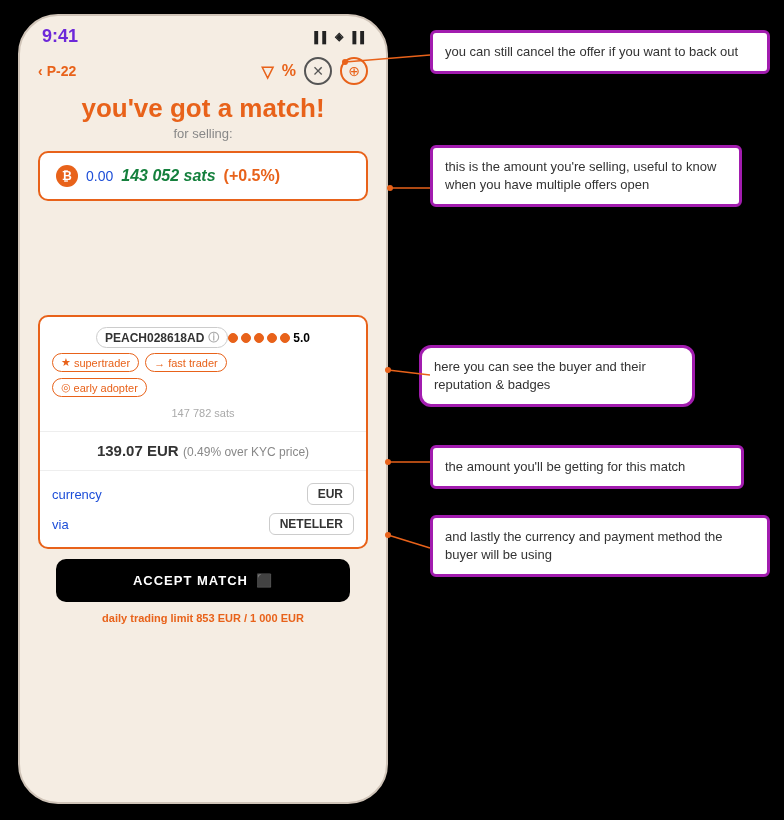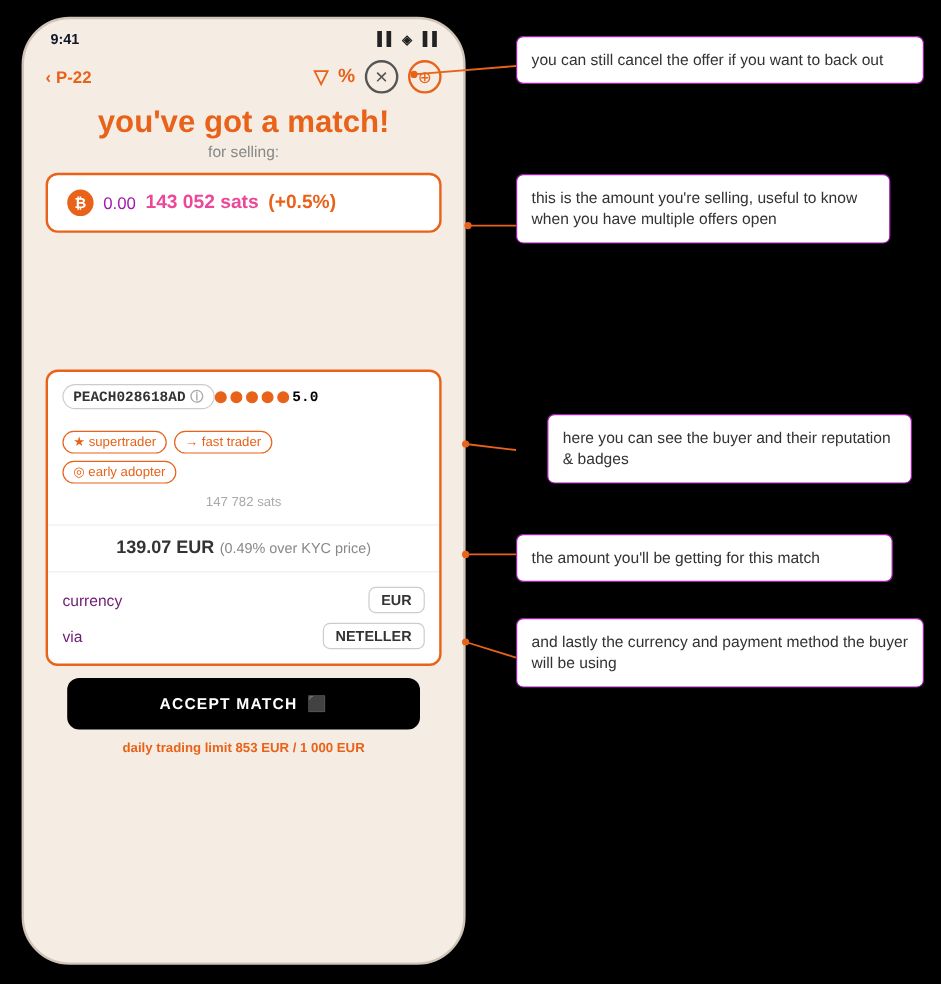--- a/index.html
+++ b/index.html
@@ -28,21 +28,21 @@
 
     
     .status-bar {
       display: flex;
       justify-content: space-between;
       align-items: center;
       padding: 10px 22px 4px;
       font-size: 12px;
       font-weight: 600;
     }
-    .status-time { font-size: 12px; font-weight: 700; color: #0f172a; }
+    .status-time { font-size: 18px; font-weight: 700; color: #6d28d9; }
     .status-icons { display: flex; gap: 5px; align-items: center; color: #222; font-size: 11px; }
 
     
     .top-nav {
       display: flex;
       align-items: center;
       justify-content: space-between;
       padding: 6px 18px 8px;
     }
     .back-btn {
@@ -102,25 +102,26 @@
     }
     .btc-icon {
       width: 22px; height: 22px;
       background: #e8621a;
       border-radius: 50%;
       display: flex; align-items: center; justify-content: center;
       color: #fff; font-size: 12px; font-weight: 700;
     }
     .amount-text {
       font-size: 14px;
-      color: #a21caf;
+      color: #1d4ed8;
     }
     .amount-sats {
       font-weight: 700;
-      color: #ec4899;
+      color: #15803d;
+      font-style: italic;
     }
     .amount-plus {
       color: #e8621a;
       font-weight: 600;
     }
 
     
     .spacer { height: 100px; }
 
     
@@ -131,24 +132,23 @@
       overflow: hidden;
       margin-bottom: 0;
     }
 
     
     .buyer-section {
       padding: 10px 12px 8px;
     }
     .buyer-top {
       display: flex;
-      justify-content: flex-start;
-      align-items: center;
-      margin-bottom: 18px;
-      font-family: Liberation Mono, monospace;
+      justify-content: center;
+      align-items: center;
+      margin-bottom: 5px;
     }
     .buyer-id {
       display: flex; align-items: center; gap: 4px;
       font-size: 12px; font-weight: 600; color: #333;
       border: 1.5px solid #ccc;
       border-radius: 12px;
       padding: 2px 8px;
     }
     .info-icon {
       color: #aaa; font-size: 11px;
@@ -211,21 +211,21 @@
       padding: 8px 12px;
     }
     .payment-row {
       display: flex;
       justify-content: space-between;
       align-items: center;
       padding: 4px 0;
     }
     .payment-label {
       font-size: 13px;
-      color: #701a75;
+      color: #1d4ed8;
     }
     .payment-value {
       border: 1.5px solid #ccc;
       border-radius: 6px;
       padding: 3px 10px;
       font-size: 12px;
       font-weight: 600;
       color: #333;
       background: #fff;
     }
@@ -254,21 +254,21 @@
       font-size: 11px;
       color: #aaa;
       margin-top: 10px;
     }
     .trading-limit span { color: #e8621a; font-weight: 600; }
 
     
     .annotation {
       position: absolute;
       background: #fff;
-      border: 1px solid #a21caf;
+      border: 3px solid #a21caf;
       border-radius: 6px;
       padding: 10px 12px;
       font-size: 13px;
       color: #333;
       line-height: 1.4;
       box-shadow: 0 1px 4px rgba(0,0,0,0.08);
     }
 
     svg.arrows {
       position: absolute;
@@ -396,21 +396,21 @@
 </div>
 
 <div class="annotation" style="top:30px; left:430px; width:340px;">
   <span>you can still cancel the offer if you want to back out</span>
 </div>
 
 <div class="annotation" style="top:145px; left:430px; width:312px;">
   <span>this is the amount you're selling, useful to know when you have multiple offers open</span>
 </div>
 
-<div class="annotation" style="top:345px; left:456px; width:304px;">
+<div class="annotation" style="top:345px; left:419px; width:276px;border-radius:12px;">
   <span>here you can see the buyer and their reputation &amp; badges</span>
 </div>
 
 <div class="annotation" style="top:445px; left:430px; width:314px;">
   <span>the amount you'll be getting for this match</span>
 </div>
 
 <div class="annotation" style="top:515px; left:430px; width:340px;">
   <span>and lastly the currency and payment method the buyer will be using</span>
 </div>

